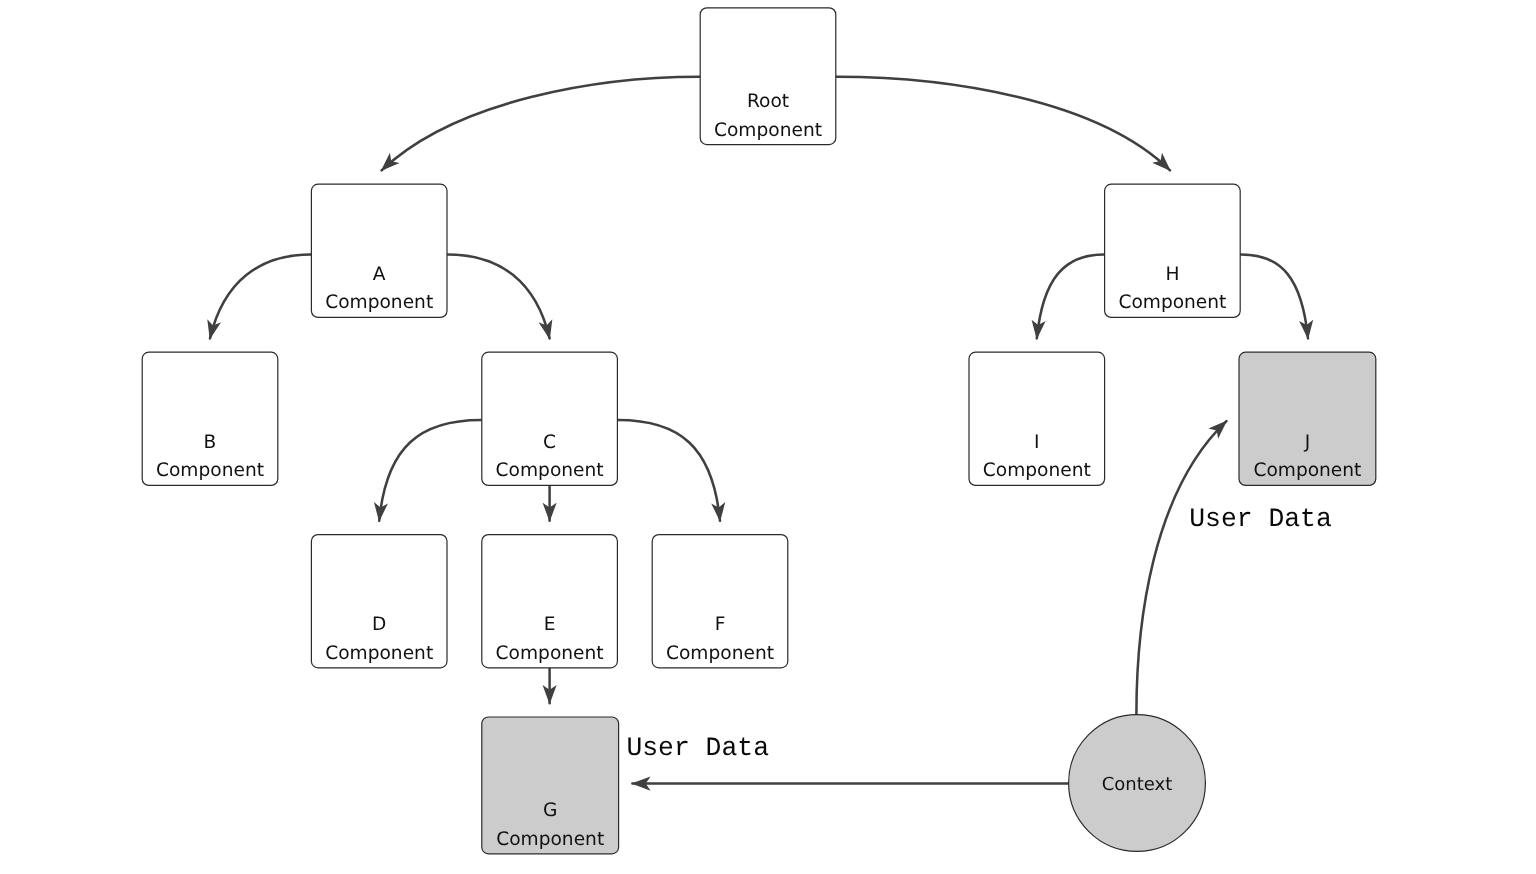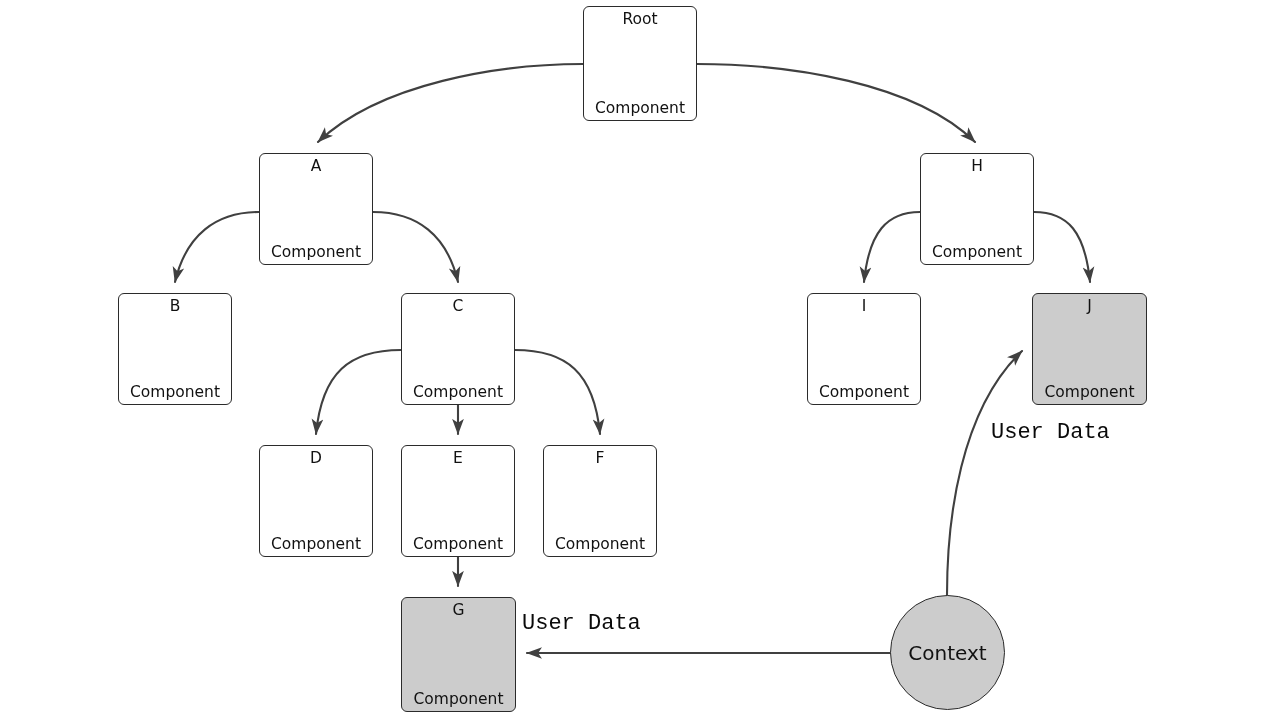--- a/index.html
+++ b/index.html
@@ -24,21 +24,21 @@
   }
   .node {
     position: absolute;
     box-sizing: border-box;
     border: 1.6px solid #2b2b2b;
     border-radius: 6px;
     background: #ffffff;
     display: flex;
     flex-direction: column;
     align-items: center;
-    justify-content: space-between;
+    justify-content: flex-end;
     z-index: 2;
   }
   .node.shaded {
     background: #cccccc;
   }
   .node .line1,
   .node .line2 {
     font-size: 15.5px;
     line-height: 24px;
     color: #111111;
@@ -50,21 +50,21 @@
     box-sizing: border-box;
     border: 1.6px solid #2b2b2b;
     border-radius: 50%;
     background: #cccccc;
     display: flex;
     align-items: center;
     justify-content: center;
     z-index: 2;
   }
   .circle-node .clabel {
-    font-size: 20px;
+    font-size: 15px;
     color: #111111;
     text-align: center;
     white-space: nowrap;
   }
   .edge-label {
     position: absolute;
     font-family: Liberation Mono, monospace;
     font-size: 22px;
     line-height: 24px;
     color: #0a0a0a;

